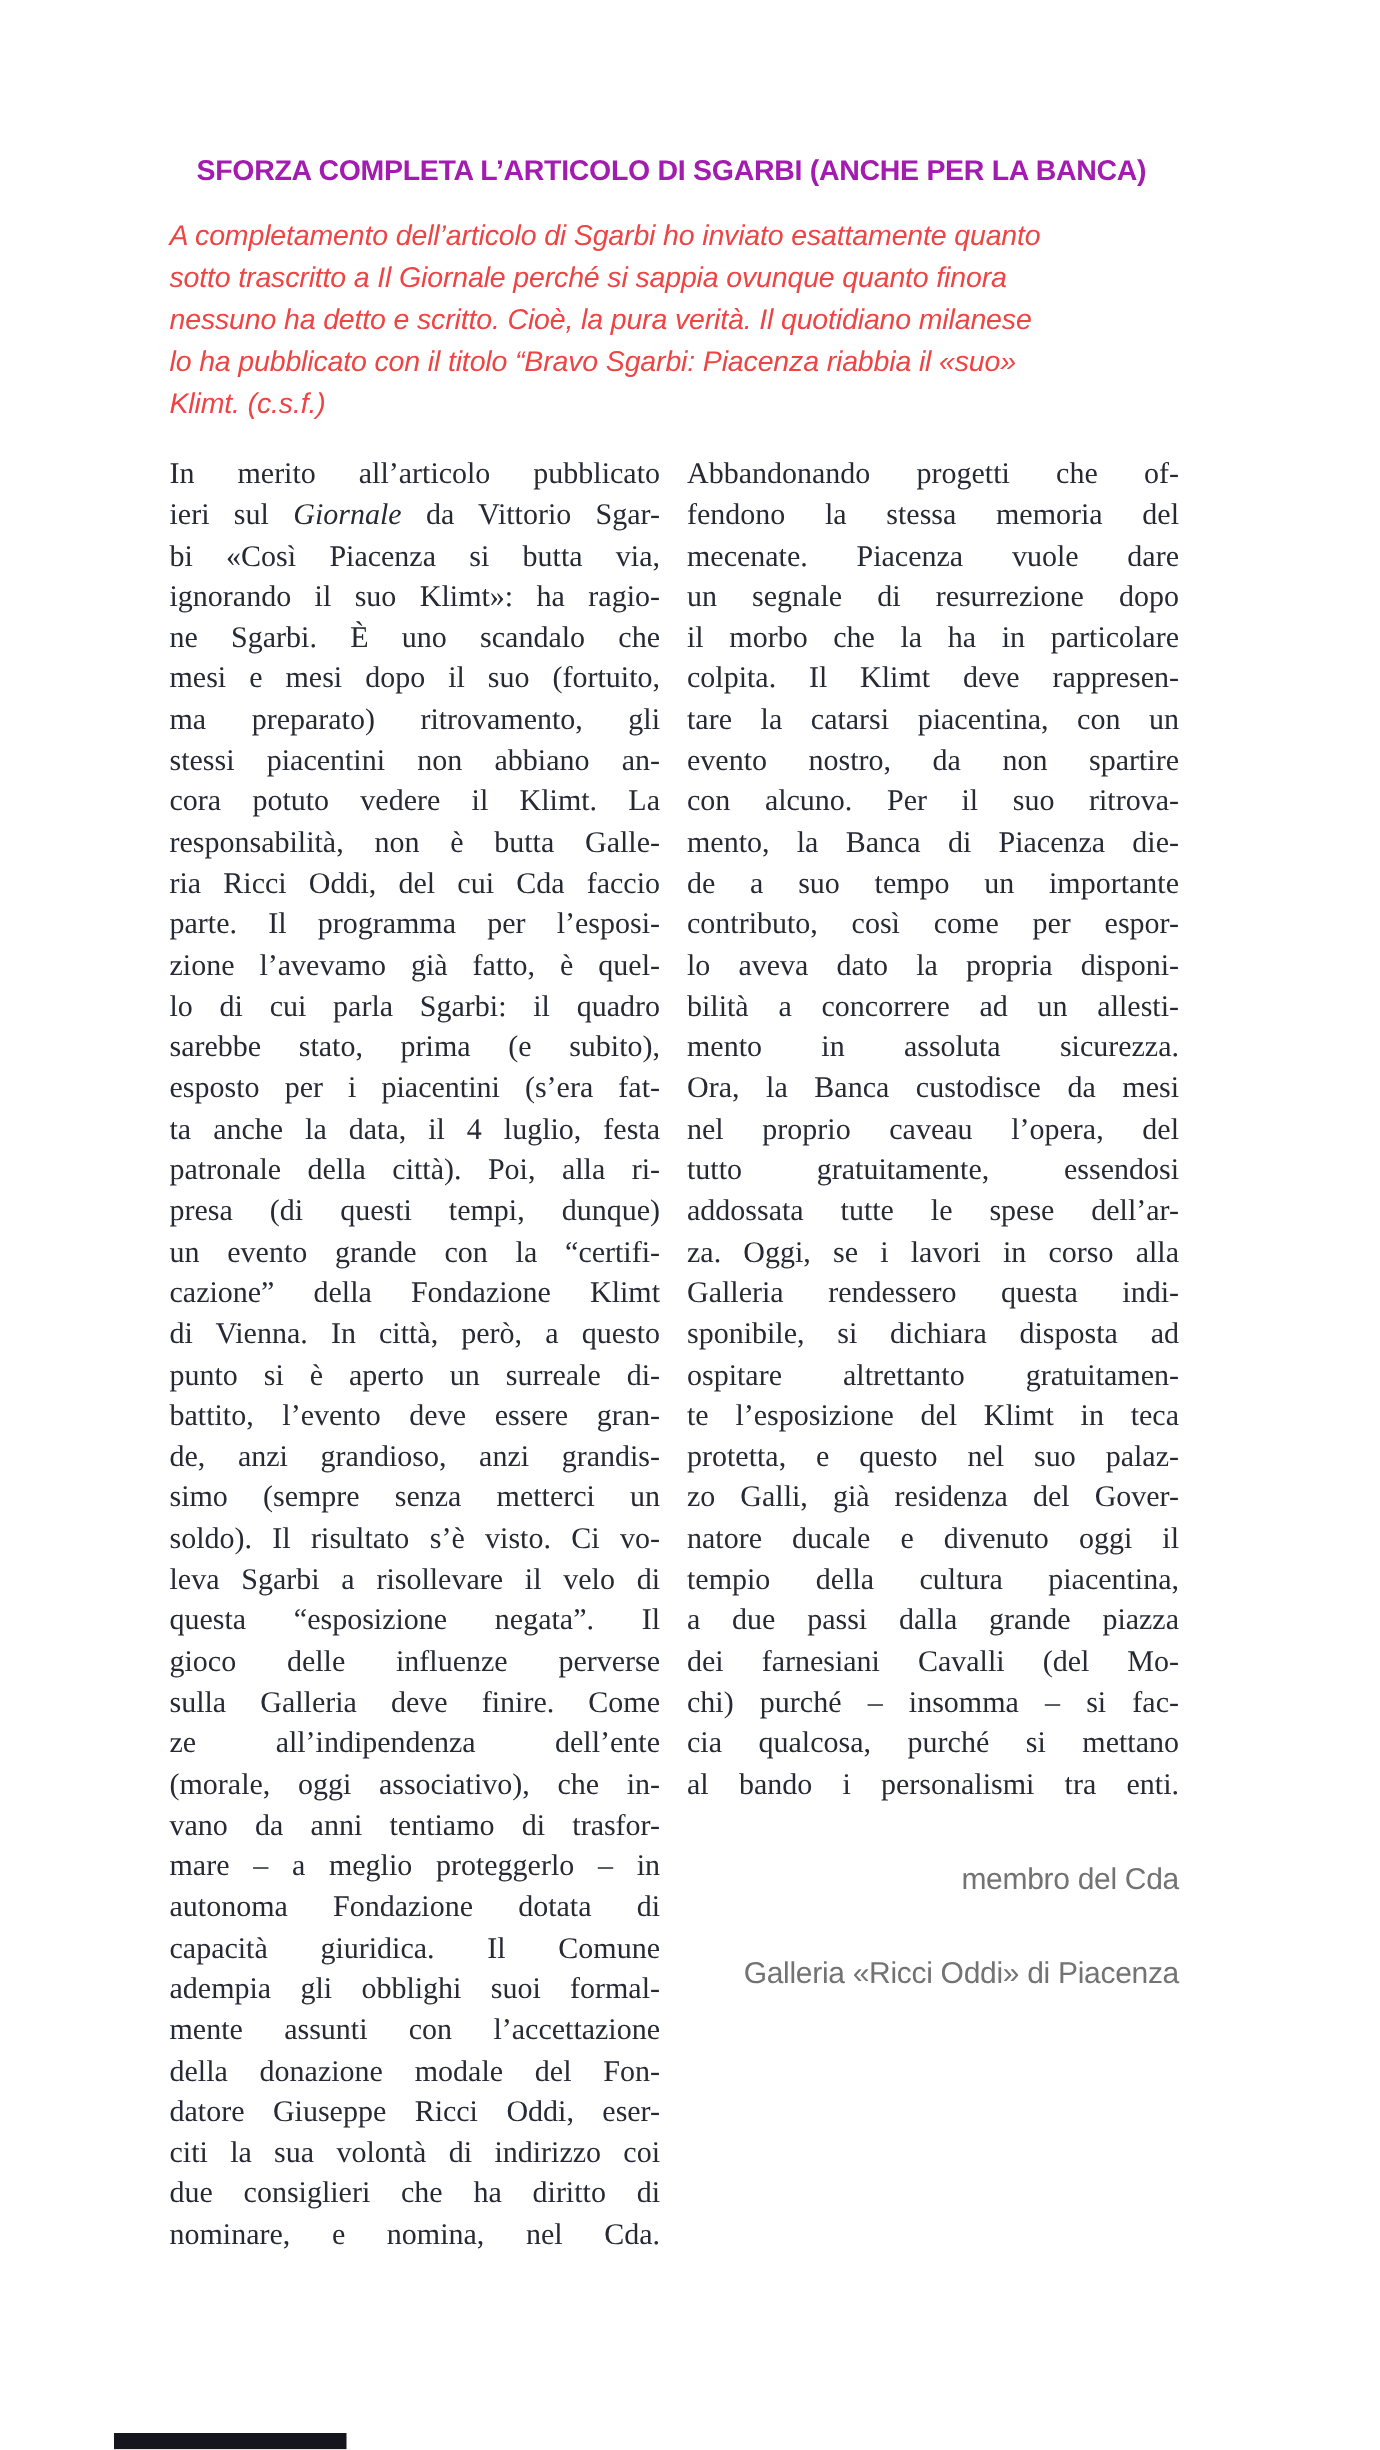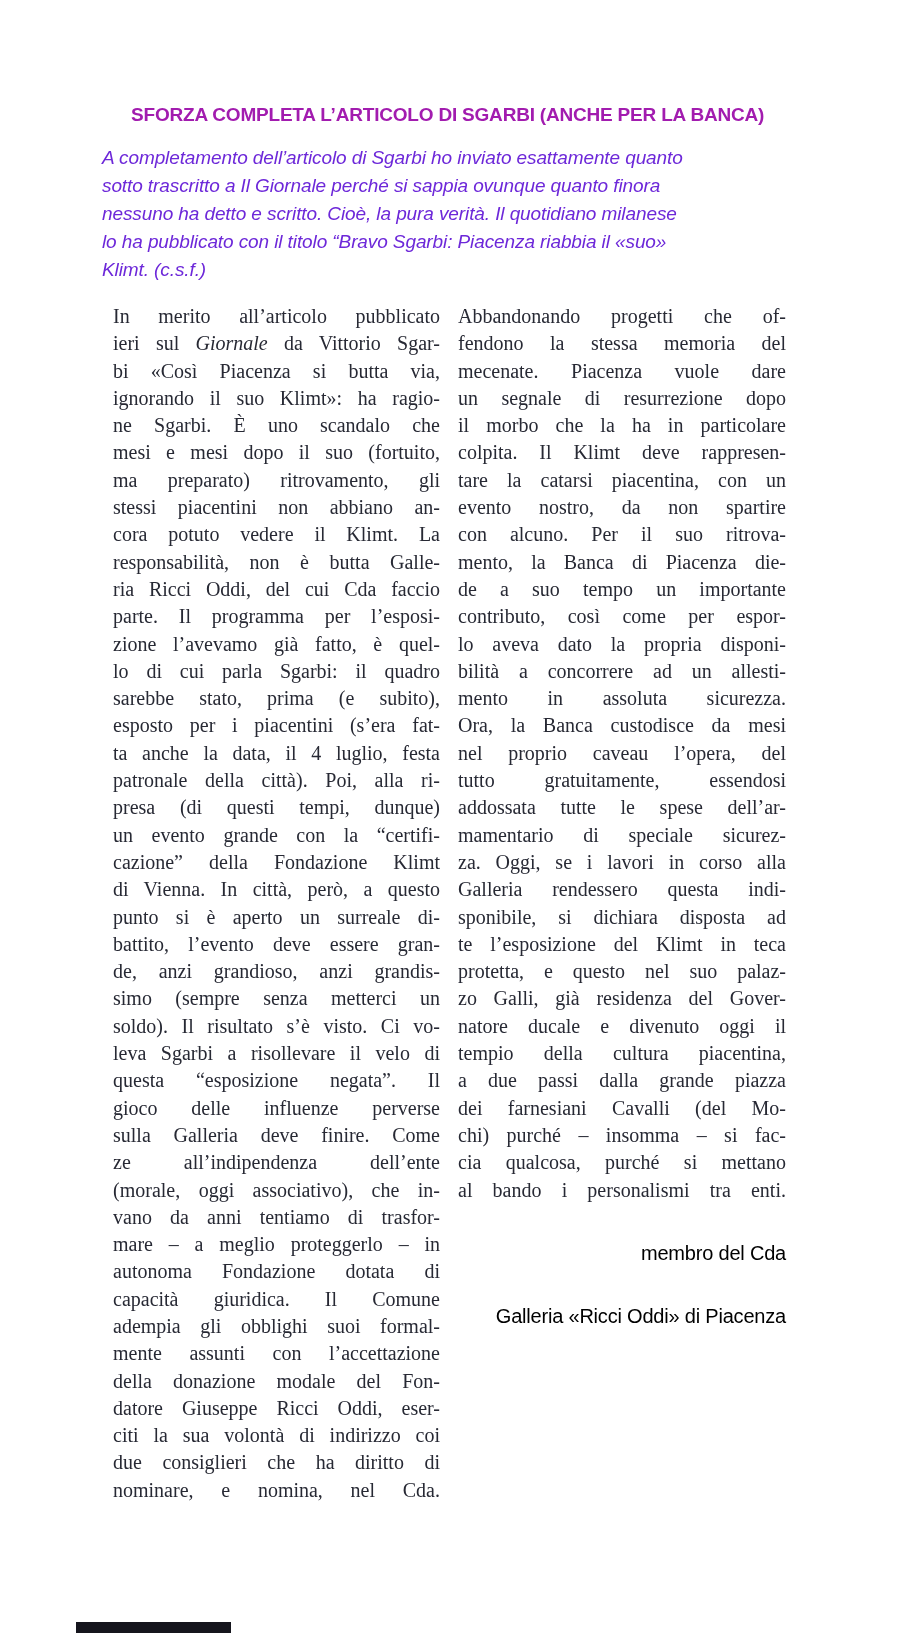--- a/index.html
+++ b/index.html
@@ -11,24 +11,24 @@
     overflow:hidden;
   }
   .title{
     position:absolute;left:113px;top:86px;width:680px;
     margin:18px;
     font-family:"Liberation Sans","DejaVu Sans",sans-serif;
     font-weight:bold;font-size:19px;letter-spacing:-0.2px;
     color:#a21caf;
   }
   .intro{
-    position:absolute;left:102px;top:144px;width:660px;
+    position:absolute;left:113px;top:144px;width:660px;
     font-family:"Liberation Sans","DejaVu Sans",sans-serif;
     font-style:italic;font-size:19px;line-height:28px;
-    color:#6d28d9;letter-spacing:-0.1px;
+    color:#ef4444;letter-spacing:-0.1px;
   }
   .intro .tline{text-align:left;}
   .col{
     position:absolute;top:303px;
     font-size:20px;line-height:27.3px;
     color:#272934;
   }
   .col-left{left:113px;width:327px;}
   .col-right{left:458px;width:328px;}
   .col .tline, .col-lines .tline{
@@ -42,21 +42,21 @@
     margin-top:5px;
     text-align:right;
     font-family:"Liberation Sans","DejaVu Sans",sans-serif;
   }
   .sig-name{
     font-weight:bold;font-size:21px;line-height:29px;
     color:#15151a;letter-spacing:-0.3px;
   }
   .sig-role,.sig-org{
     font-weight:normal;font-size:20px;line-height:27px;
-    color:#000000;letter-spacing:-0.2px;margin-top:36px;
+    color:#737373;letter-spacing:-0.2px;margin-top:36px;
   }
   .scan-bar{
     position:absolute;left:76px;top:1622px;width:155px;height:11px;
     background:#15151d;
   }
 </style>
 </head>
 <body>
 
 <div class="page">
@@ -132,24 +132,24 @@
         <div class="tline"><span>mento, la Banca di Piacenza die-</span></div>
         <div class="tline"><span>de a suo tempo un importante</span></div>
         <div class="tline"><span>contributo, così come per espor-</span></div>
         <div class="tline"><span>lo aveva dato la propria disponi-</span></div>
         <div class="tline"><span>bilità a concorrere ad un allesti-</span></div>
         <div class="tline"><span>mento in assoluta sicurezza.</span></div>
         <div class="tline"><span>Ora, la Banca custodisce da mesi</span></div>
         <div class="tline"><span>nel proprio caveau l’opera, del</span></div>
         <div class="tline"><span>tutto gratuitamente, essendosi</span></div>
         <div class="tline"><span>addossata tutte le spese dell’ar-</span></div>
-        <div class="tline"><span>mamentario di speciale sicurez-</span></div>
         <div class="tline"><span>za. Oggi, se i lavori in corso alla</span></div>
         <div class="tline"><span>Galleria rendessero questa indi-</span></div>
         <div class="tline"><span>sponibile, si dichiara disposta ad</span></div>
+        <div class="tline"><span>ospitare altrettanto gratuitamen-</span></div>
         <div class="tline"><span>te l’esposizione del Klimt in teca</span></div>
         <div class="tline"><span>protetta, e questo nel suo palaz-</span></div>
         <div class="tline"><span>zo Galli, già residenza del Gover-</span></div>
         <div class="tline"><span>natore ducale e divenuto oggi il</span></div>
         <div class="tline"><span>tempio della cultura piacentina,</span></div>
         <div class="tline"><span>a due passi dalla grande piazza</span></div>
         <div class="tline"><span>dei farnesiani Cavalli (del Mo-</span></div>
         <div class="tline"><span>chi) purché – insomma – si fac-</span></div>
         <div class="tline"><span>cia qualcosa, purché si mettano</span></div>
         <div class="tline"><span>al bando i personalismi tra enti.</span></div>

